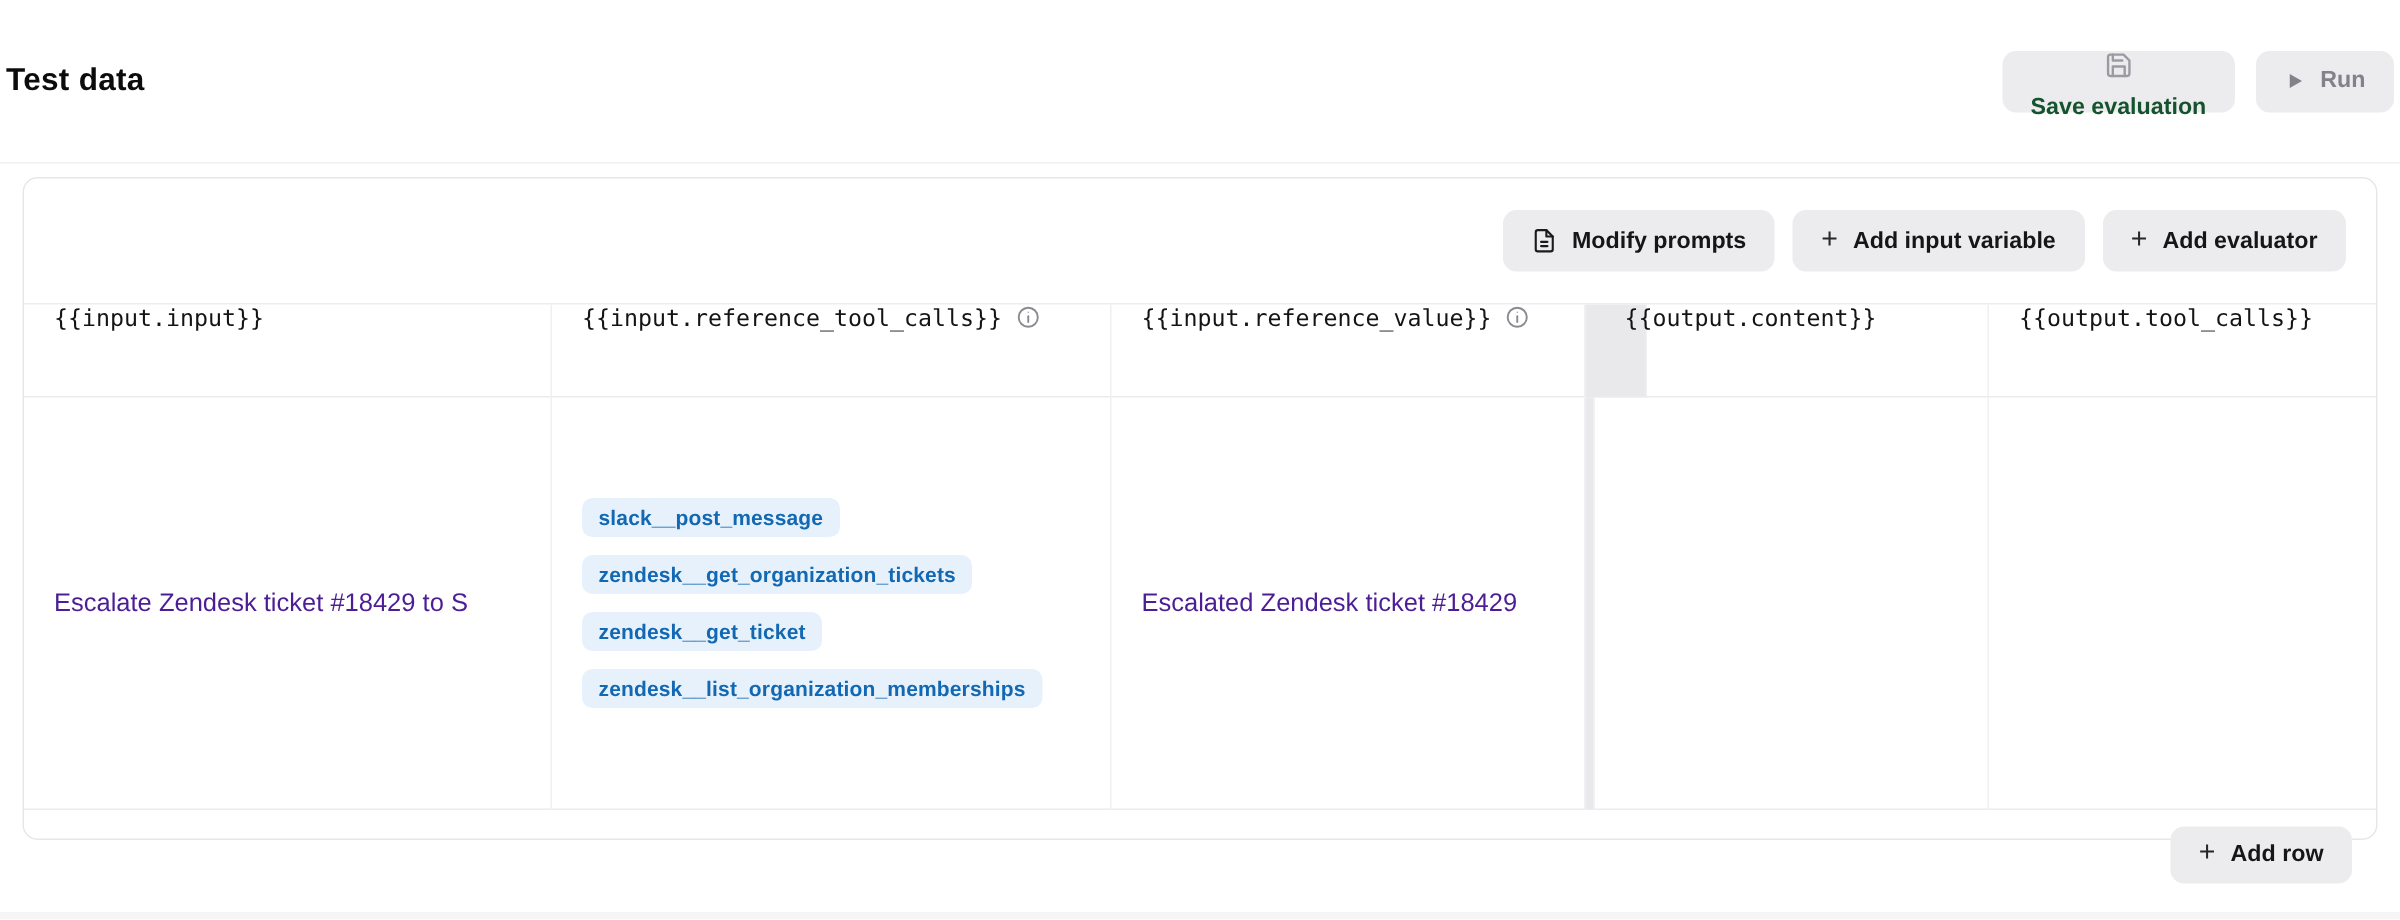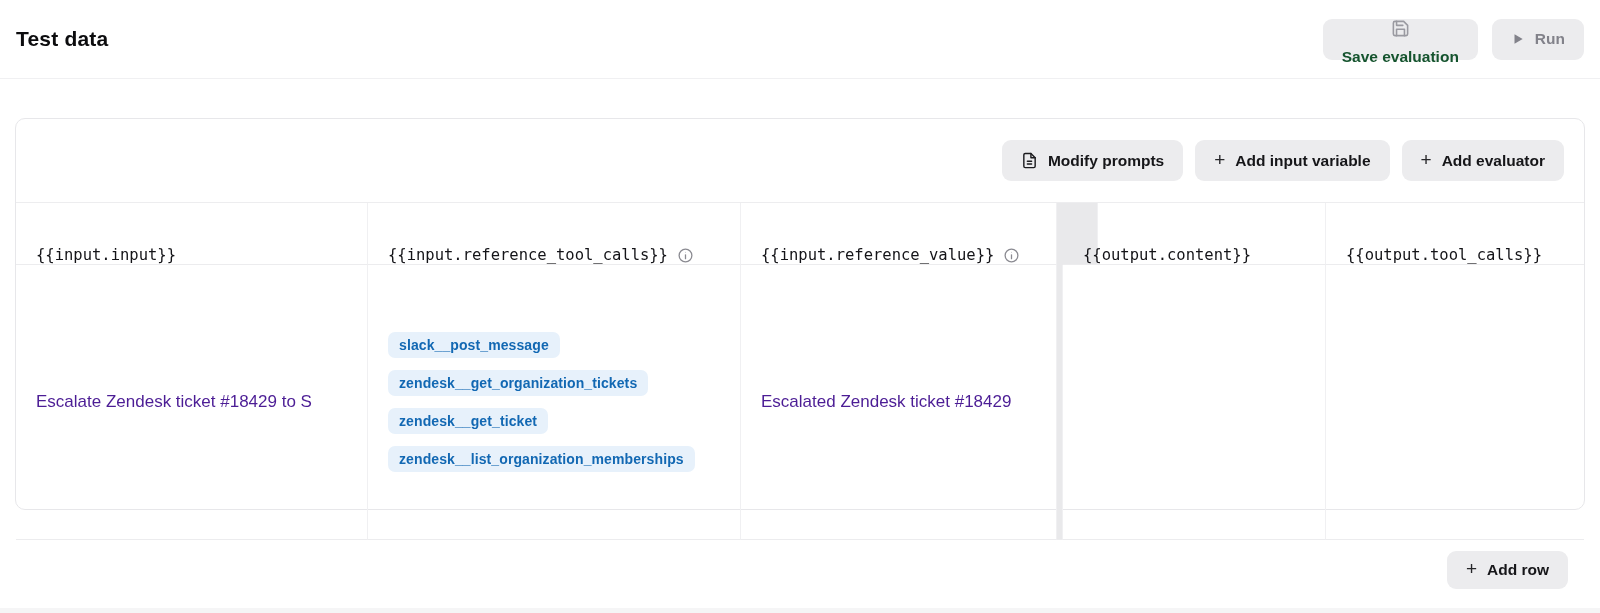--- a/index.html
+++ b/index.html
@@ -8,23 +8,23 @@
     width: 1600px; height: 613px;
     background: #ffffff;
     font-family: "Liberation Sans", sans-serif;
     color: #18181b;
     overflow: hidden;
     position: relative;
   }
 
   
   .page-header {
-    height: 79px;
+    height: 109px;
     display: flex; align-items: center; justify-content: space-between;
-    padding: 0 16px;
+    padding: 0 4px;
     border-bottom: 1px solid #f0f0f2;
   }
   .page-title {
     margin: 0;
     font-size: 21px; font-weight: 700; color: #0c0c0e;
     letter-spacing: .2px;
   }
   .header-actions { display: flex; gap: 14px; }
 
   .btn {
@@ -35,39 +35,39 @@
     font-size: 15.5px; font-weight: 700; color: #161619;
     cursor: pointer; white-space: nowrap;
   }
   .btn-save { color: #14532d; flex-direction: column; }
   .btn-run  { color: #82828a; }
   .btn svg { flex: 0 0 auto; }
   .plus-glyph { font-size: 19px; font-weight: 400; line-height: 1; position: relative; top: -1px; color: #27272a; }
 
   
   .card {
-    position: absolute; left: 15px; right: 15px; top: 118px; height: 392px;
+    position: absolute; left: 15px; right: 15px; top: 118px; height: 442px;
     background: #fff;
     border: 1px solid #e7e7ea; border-radius: 10px;
   }
   .card-toolbar {
     height: 84px;
     display: flex; align-items: center; justify-content: flex-end; gap: 12px;
     padding: 0 20px;
     border-bottom: 1px solid #ededef;
   }
 
   
   .table-grid {
     display: grid;
     grid-template-columns: 352px 373px 316px 6px 263px 1fr;
   }
   .th {
     height: 62px;
-    display: flex; align-items: flex-end; gap: 9px;
+    display: flex; align-items: flex-start; gap: 9px;
     padding: 0 20px;
     font-family: "DejaVu Sans Mono", monospace;
     font-size: 15.5px; color: #141418;
     white-space: nowrap; overflow: hidden;
     border-bottom: 1px solid #ececee;
     border-right: 1px solid #f0f0f2;
   }
   .th.last { border-right: none; }
   .divider-band { background: #e9e9eb; border-bottom: none; }
 

